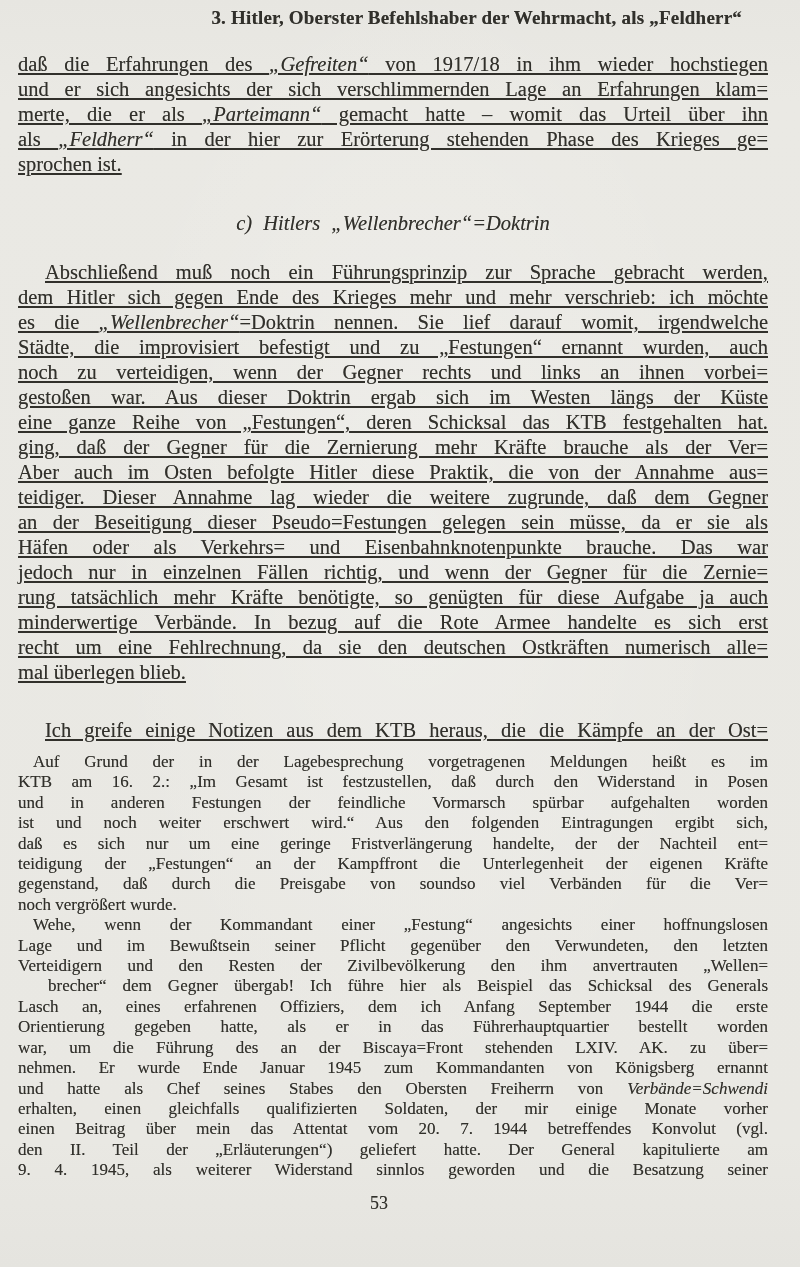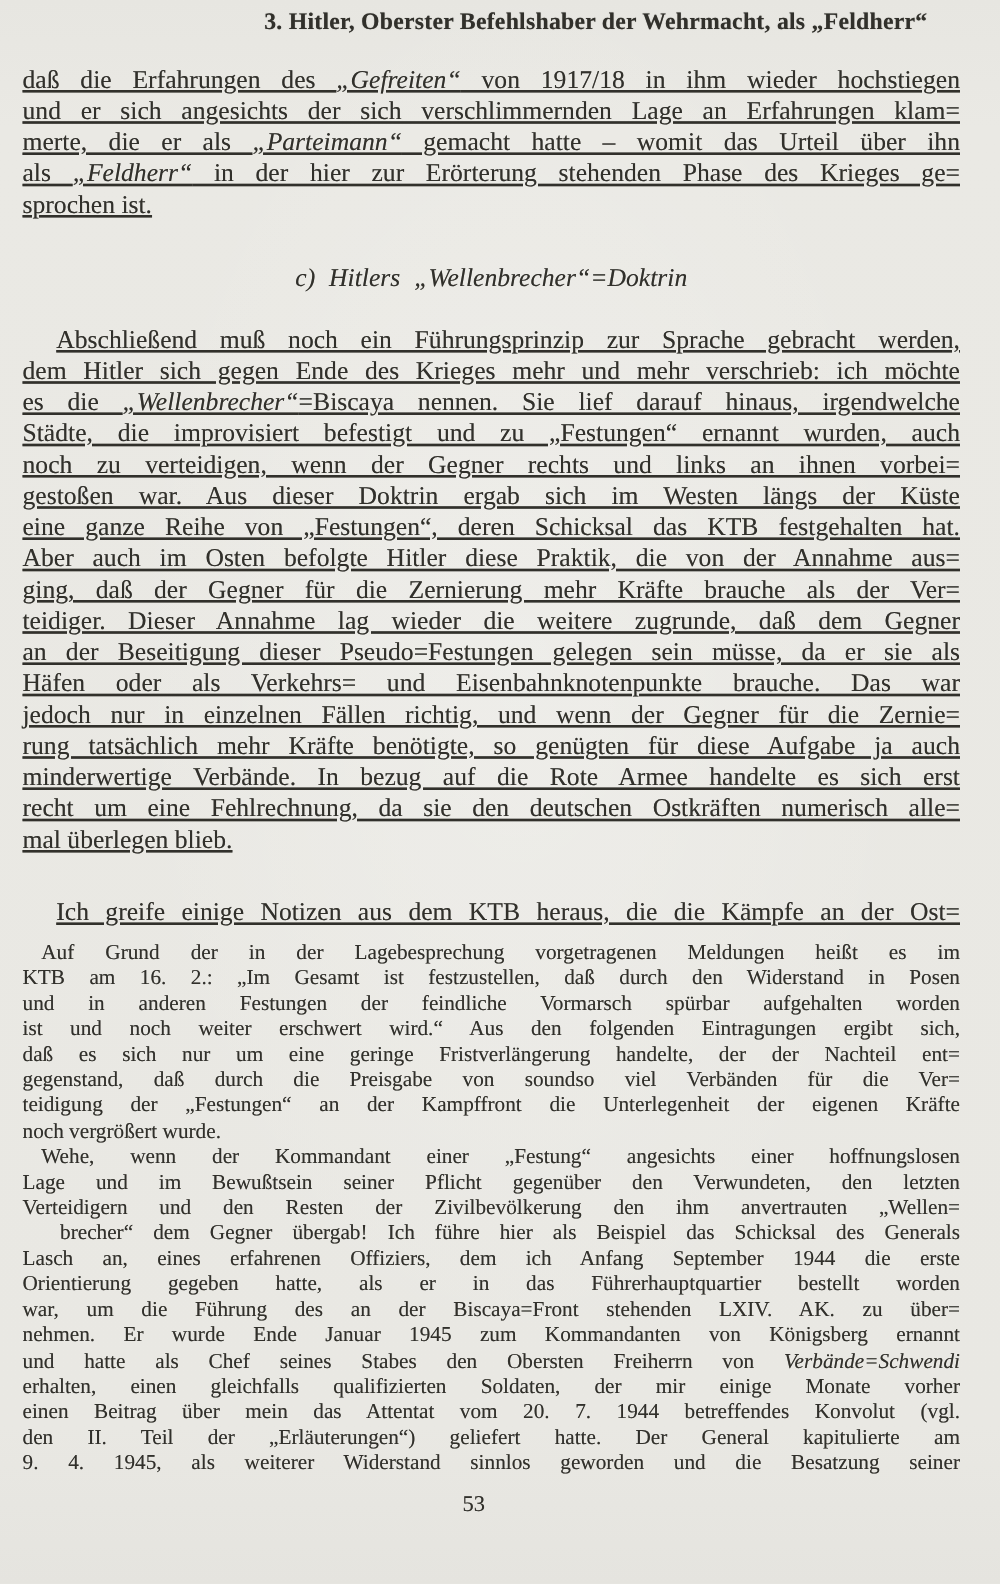--- a/index.html
+++ b/index.html
@@ -89,49 +89,49 @@
       <div class="line just"><span>merte, die er als </span><span class="it">„Parteimann“</span><span> gemacht hatte – womit das Urteil über ihn</span></div>
       <div class="line just"><span>als </span><span class="it">„Feldherr“</span><span> in der hier zur Erörterung stehenden Phase des Krieges ge=</span></div>
       <div class="line"><span>sprochen ist.</span></div>
     </div>
 
   <div class="heading-c">c) Hitlers „Wellenbrecher“=Doktrin</div>
 
   <div class="para normal p1">
       <div class="line just" style="padding-left: 27px;"><span>Abschließend muß noch ein Führungsprinzip zur Sprache gebracht werden,</span></div>
       <div class="line just"><span>dem Hitler sich gegen Ende des Krieges mehr und mehr verschrieb: ich möchte</span></div>
-      <div class="line just"><span>es die </span><span class="it">„Wellenbrecher“</span><span>=Biscaya nennen. Sie lief darauf hinaus, irgendwelche</span></div>
+      <div class="line just"><span>es die </span><span class="it">„Wellenbrecher“</span><span>=Doktrin nennen. Sie lief darauf womit, irgendwelche</span></div>
       <div class="line just"><span>Städte, die improvisiert befestigt und zu „Festungen“ ernannt wurden, auch</span></div>
       <div class="line just"><span>noch zu verteidigen, wenn der Gegner rechts und links an ihnen vorbei=</span></div>
       <div class="line just"><span>gestoßen war. Aus dieser Doktrin ergab sich im Westen längs der Küste</span></div>
       <div class="line just"><span>eine ganze Reihe von „Festungen“, deren Schicksal das KTB festgehalten hat.</span></div>
+      <div class="line just"><span>ging, daß der Gegner für die Zernierung mehr Kräfte brauche als der Ver=</span></div>
       <div class="line just"><span>Aber auch im Osten befolgte Hitler diese Praktik, die von der Annahme aus=</span></div>
-      <div class="line just"><span>ging, daß der Gegner für die Zernierung mehr Kräfte brauche als der Ver=</span></div>
       <div class="line just"><span>teidiger. Dieser Annahme lag wieder die weitere zugrunde, daß dem Gegner</span></div>
       <div class="line just"><span>an der Beseitigung dieser Pseudo=Festungen gelegen sein müsse, da er sie als</span></div>
       <div class="line just"><span>Häfen oder als Verkehrs= und Eisenbahnknotenpunkte brauche. Das war</span></div>
       <div class="line just"><span>jedoch nur in einzelnen Fällen richtig, und wenn der Gegner für die Zernie=</span></div>
       <div class="line just"><span>rung tatsächlich mehr Kräfte benötigte, so genügten für diese Aufgabe ja auch</span></div>
       <div class="line just"><span>minderwertige Verbände. In bezug auf die Rote Armee handelte es sich erst</span></div>
       <div class="line just"><span>recht um eine Fehlrechnung, da sie den deutschen Ostkräften numerisch alle=</span></div>
       <div class="line"><span>mal überlegen blieb.</span></div>
     </div>
 
   <div class="para normal p2">
       <div class="line just" style="padding-left: 27px;"><span>Ich greife einige Notizen aus dem KTB heraus, die die Kämpfe an der Ost=</span></div>
     </div>
 
   <div class="para small p3">
       <div class="line just" style="padding-left: 15px;"><span>Auf Grund der in der Lagebesprechung vorgetragenen Meldungen heißt es im</span></div>
       <div class="line just"><span>KTB am 16. 2.: „Im Gesamt ist festzustellen, daß durch den Widerstand in Posen</span></div>
       <div class="line just"><span>und in anderen Festungen der feindliche Vormarsch spürbar aufgehalten worden</span></div>
       <div class="line just"><span>ist und noch weiter erschwert wird.“ Aus den folgenden Eintragungen ergibt sich,</span></div>
       <div class="line just"><span>daß es sich nur um eine geringe Fristverlängerung handelte, der der Nachteil ent=</span></div>
+      <div class="line just"><span>teidigung der „Festungen“ an der Kampffront die Unterlegenheit der eigenen Kräfte</span></div>
       <div class="line just"><span>gegenstand, daß durch die Preisgabe von soundso viel Verbänden für die Ver=</span></div>
-      <div class="line just"><span>teidigung der „Festungen“ an der Kampffront die Unterlegenheit der eigenen Kräfte</span></div>
       <div class="line"><span>noch vergrößert wurde.</span></div>
     </div>
 
   <div class="para small p4">
       <div class="line just" style="padding-left: 15px;"><span>Wehe, wenn der Kommandant einer „Festung“ angesichts einer hoffnungslosen</span></div>
       <div class="line just"><span>Lage und im Bewußtsein seiner Pflicht gegenüber den Verwundeten, den letzten</span></div>
       <div class="line just"><span>Verteidigern und den Resten der Zivilbevölkerung den ihm anvertrauten „Wellen=</span></div>
       <div class="line just" style="padding-left: 30px;"><span>brecher“ dem Gegner übergab! Ich führe hier als Beispiel das Schicksal des Generals</span></div>
       <div class="line just"><span>Lasch an, eines erfahrenen Offiziers, dem ich Anfang September 1944 die erste</span></div>
       <div class="line just"><span>Orientierung gegeben hatte, als er in das Führerhauptquartier bestellt worden</span></div>

